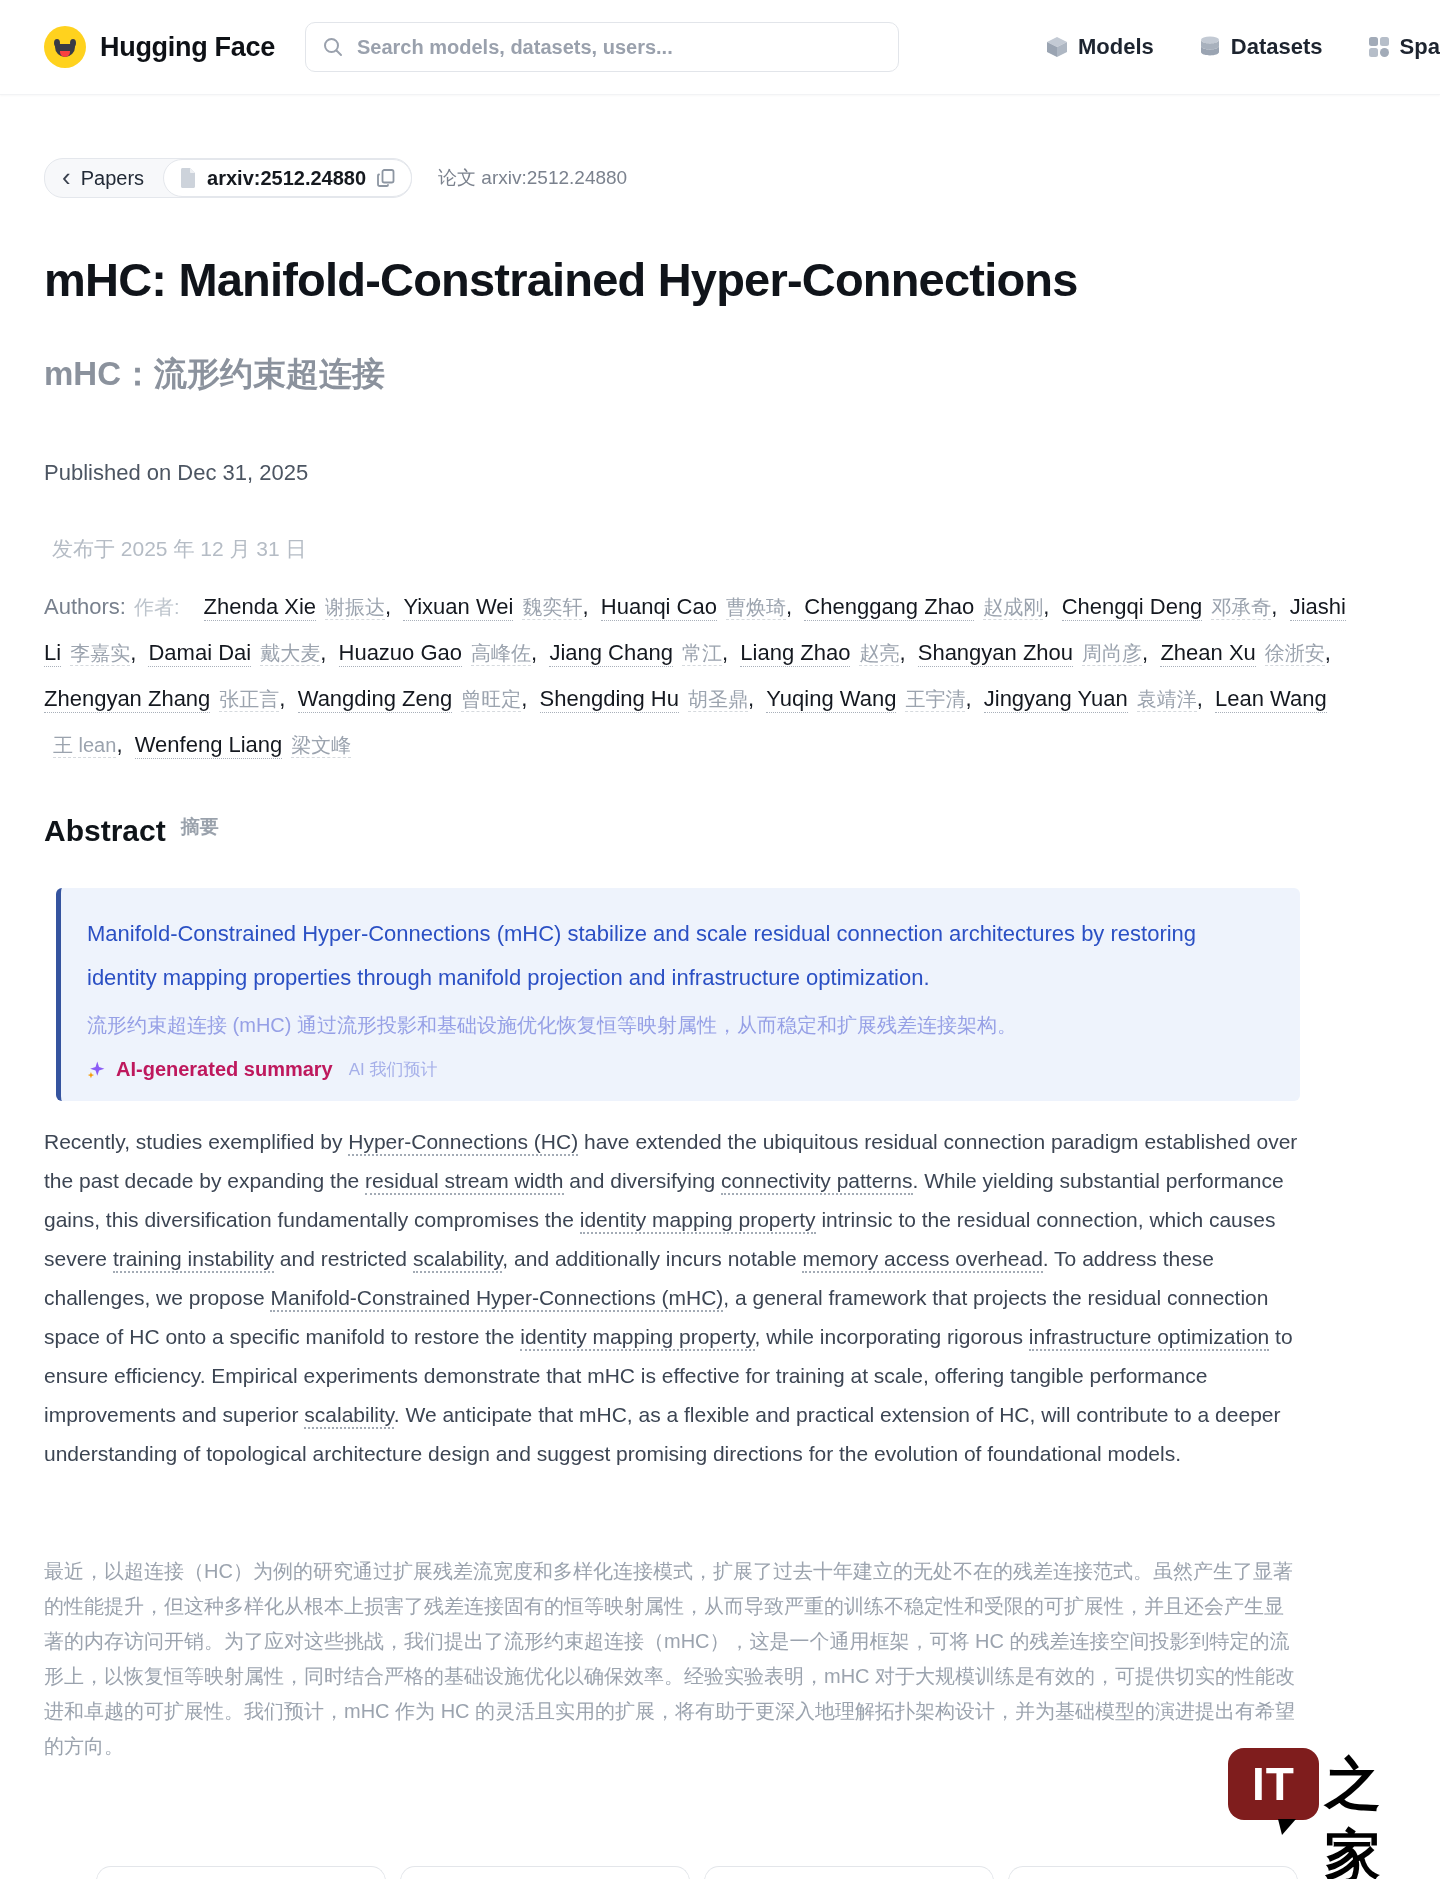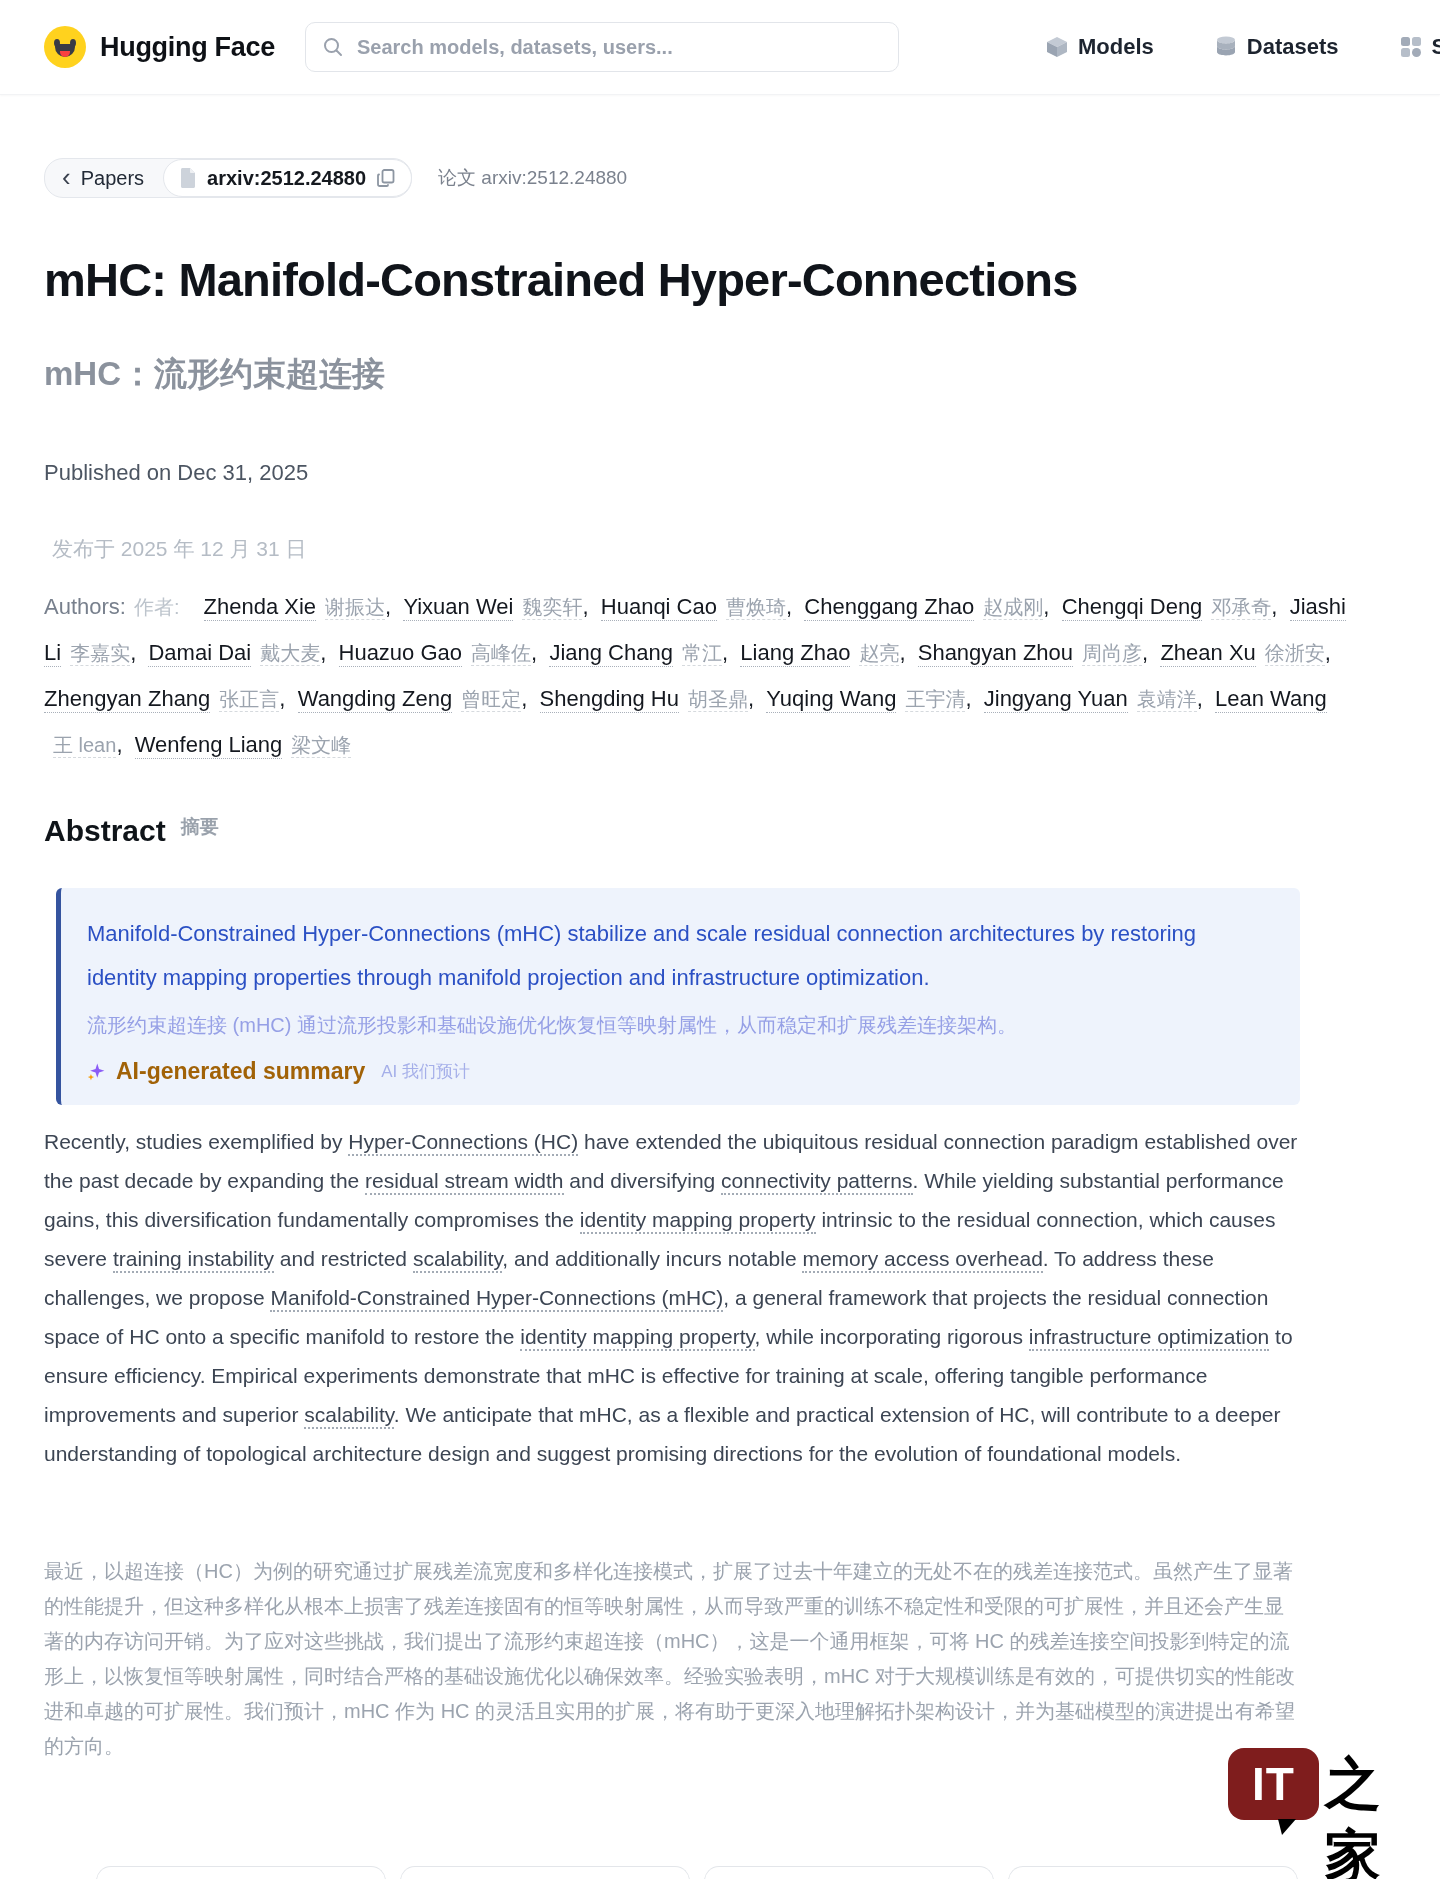--- a/index.html
+++ b/index.html
@@ -16,21 +16,21 @@
   .hf-face .mouth{position:absolute;left:11px;top:18px;width:20px;height:13px;border-radius:0 0 20px 20px;background:#3a3b45;}
   .hf-face .tongue{position:absolute;left:16px;top:25px;width:10px;height:6px;border-radius:0 0 10px 10px;background:#f94040;}
   .brand-name{font-size:27px;font-weight:800;color:#0e1116;letter-spacing:-.3px;}
   .search{position:absolute;left:305px;top:22px;width:594px;height:50px;box-sizing:border-box;
           border:1px solid #e2e5ea;border-radius:10px;background:#fff;display:flex;align-items:center;
           padding:0 16px;gap:11px;}
   .search input{border:none;outline:none;flex:1;font-size:20px;color:#111;background:transparent;
           font-family:"Liberation Sans","DejaVu Sans",sans-serif;font-weight:bold;}
   .search input::placeholder{color:#9aa1ad;}
   .nav-items{position:absolute;left:1045px;top:0;width:395px;height:94px;display:flex;
-          align-items:center;gap:60px;white-space:nowrap;overflow:hidden;}
+          align-items:center;gap:44px;white-space:nowrap;overflow:hidden;}
   .nav-item{display:flex;align-items:center;gap:9px;font-size:22px;font-weight:600;color:#1d242f;cursor:pointer;}
   .nav-item svg{flex:0 0 auto;}
 
   
   .breadcrumb{position:absolute;left:44px;top:158px;height:40px;display:flex;align-items:center;}
   .crumb-outer{display:flex;align-items:center;height:38px;background:#f7f8fa;
           border:1px solid #e4e7ec;border-radius:19px;}
   .papers-seg{display:flex;align-items:center;gap:10px;padding:0 19px 0 17px;font-size:20px;
           font-weight:500;color:#222a36;cursor:pointer;}
   .crumb-chevron{font-size:26px;line-height:20px;color:#39404d;font-weight:400;margin-top:-3px;}
@@ -58,21 +58,21 @@
   .abs-heading{position:absolute;left:44px;top:814px;display:flex;align-items:flex-start;gap:15px;}
   .abs-en{font-size:30px;font-weight:800;color:#0f1419;}
   .abs-zh{font-size:19px;font-weight:700;color:#9aa2ac;}
 
   .summary-box{position:absolute;left:56px;top:888px;width:1244px;box-sizing:border-box;
           background:#eef3fc;border-left:5px solid #35549f;border-radius:6px;
           padding:24px 30px 20px 26px;}
   .sum-en{font-size:22px;line-height:44px;color:#2b50c4;margin:0;}
   .sum-zh{margin:10px 0 0 0;font-size:20px;line-height:30px;color:#96a0e6;}
   .ai-row{margin-top:18px;display:flex;align-items:center;gap:10px;}
-  .ai-label{font-size:23px;font-weight:700;color:#a16207;}
+  .ai-label{font-size:20px;font-weight:700;color:#be185d;}
   .ai-label-zh{font-size:17px;color:#a5afe9;margin-left:6px;}
 
   .body-en{position:absolute;left:44px;top:1122px;width:1254px;font-size:21px;line-height:39px;
            color:#3c4553;margin:0;}
   .body-en .u{border-bottom:2px dotted #a3abb5;padding-bottom:1px;cursor:pointer;}
   .body-zh{position:absolute;left:44px;top:1554px;width:1254px;font-size:20px;line-height:35px;
            color:#9ba3ae;margin:0;}
 
   
   .watermark{position:absolute;left:1228px;top:1748px;width:205px;}

